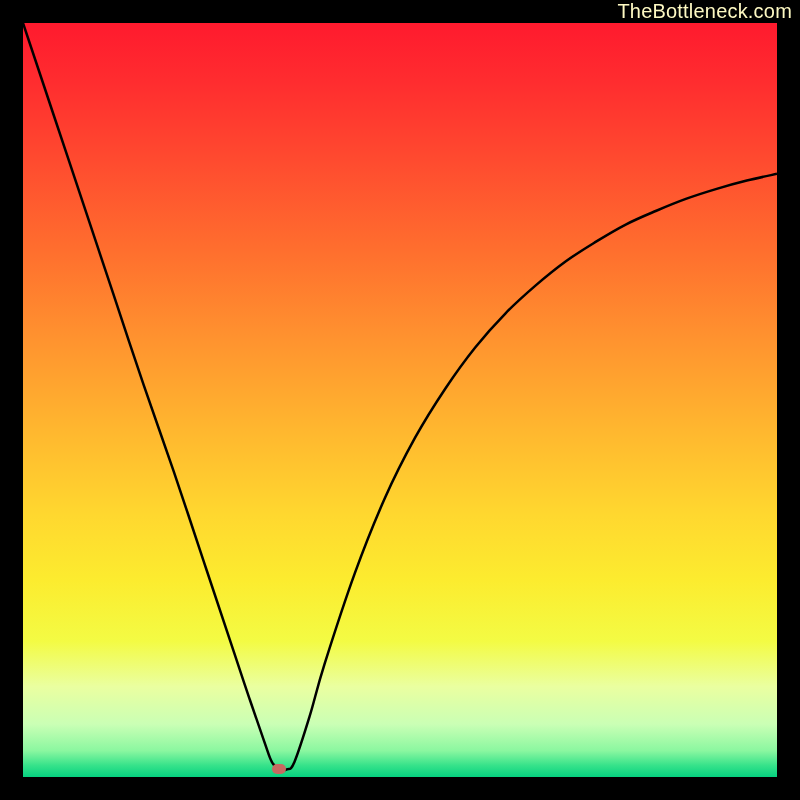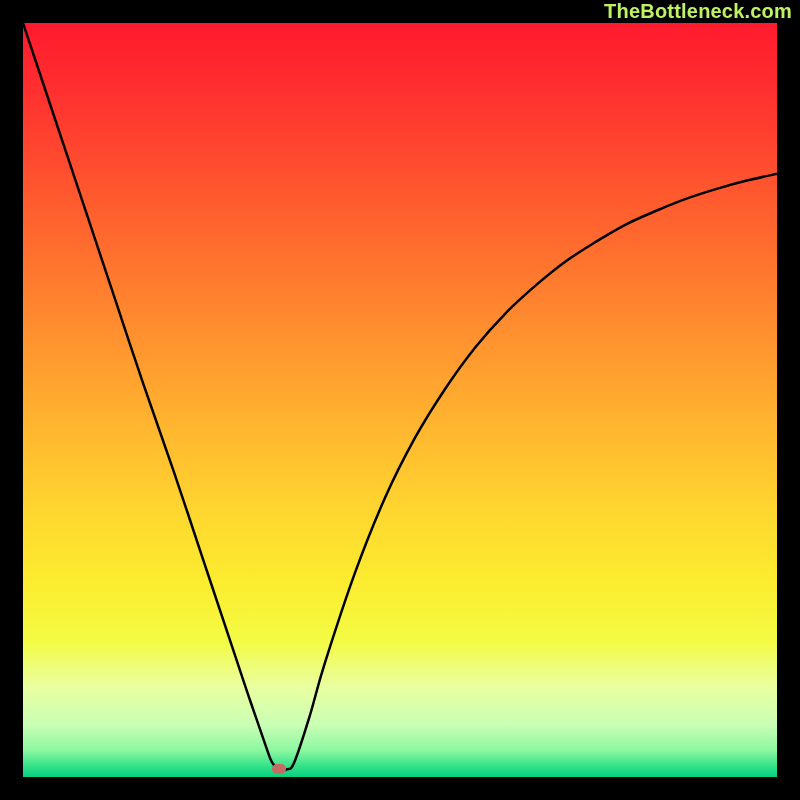--- a/index.html
+++ b/index.html
@@ -25,25 +25,24 @@
   }
   .plot {
     width: 100%;
     height: 100%;
     display: block;
   }
   .watermark {
     position: absolute;
     top: 0;
     right: 8px;
-    color: #bef264;
+    color: #fef9c3;
     font-size: 20px;
     letter-spacing: 0.2px;
     user-select: none;
-    font-weight: bold;
   }
   .minpoint {
     position: absolute;
     width: 14px;
     height: 10px;
     border-radius: 5px;
     background: #c76a61;
   }
 </style>
 </head>

